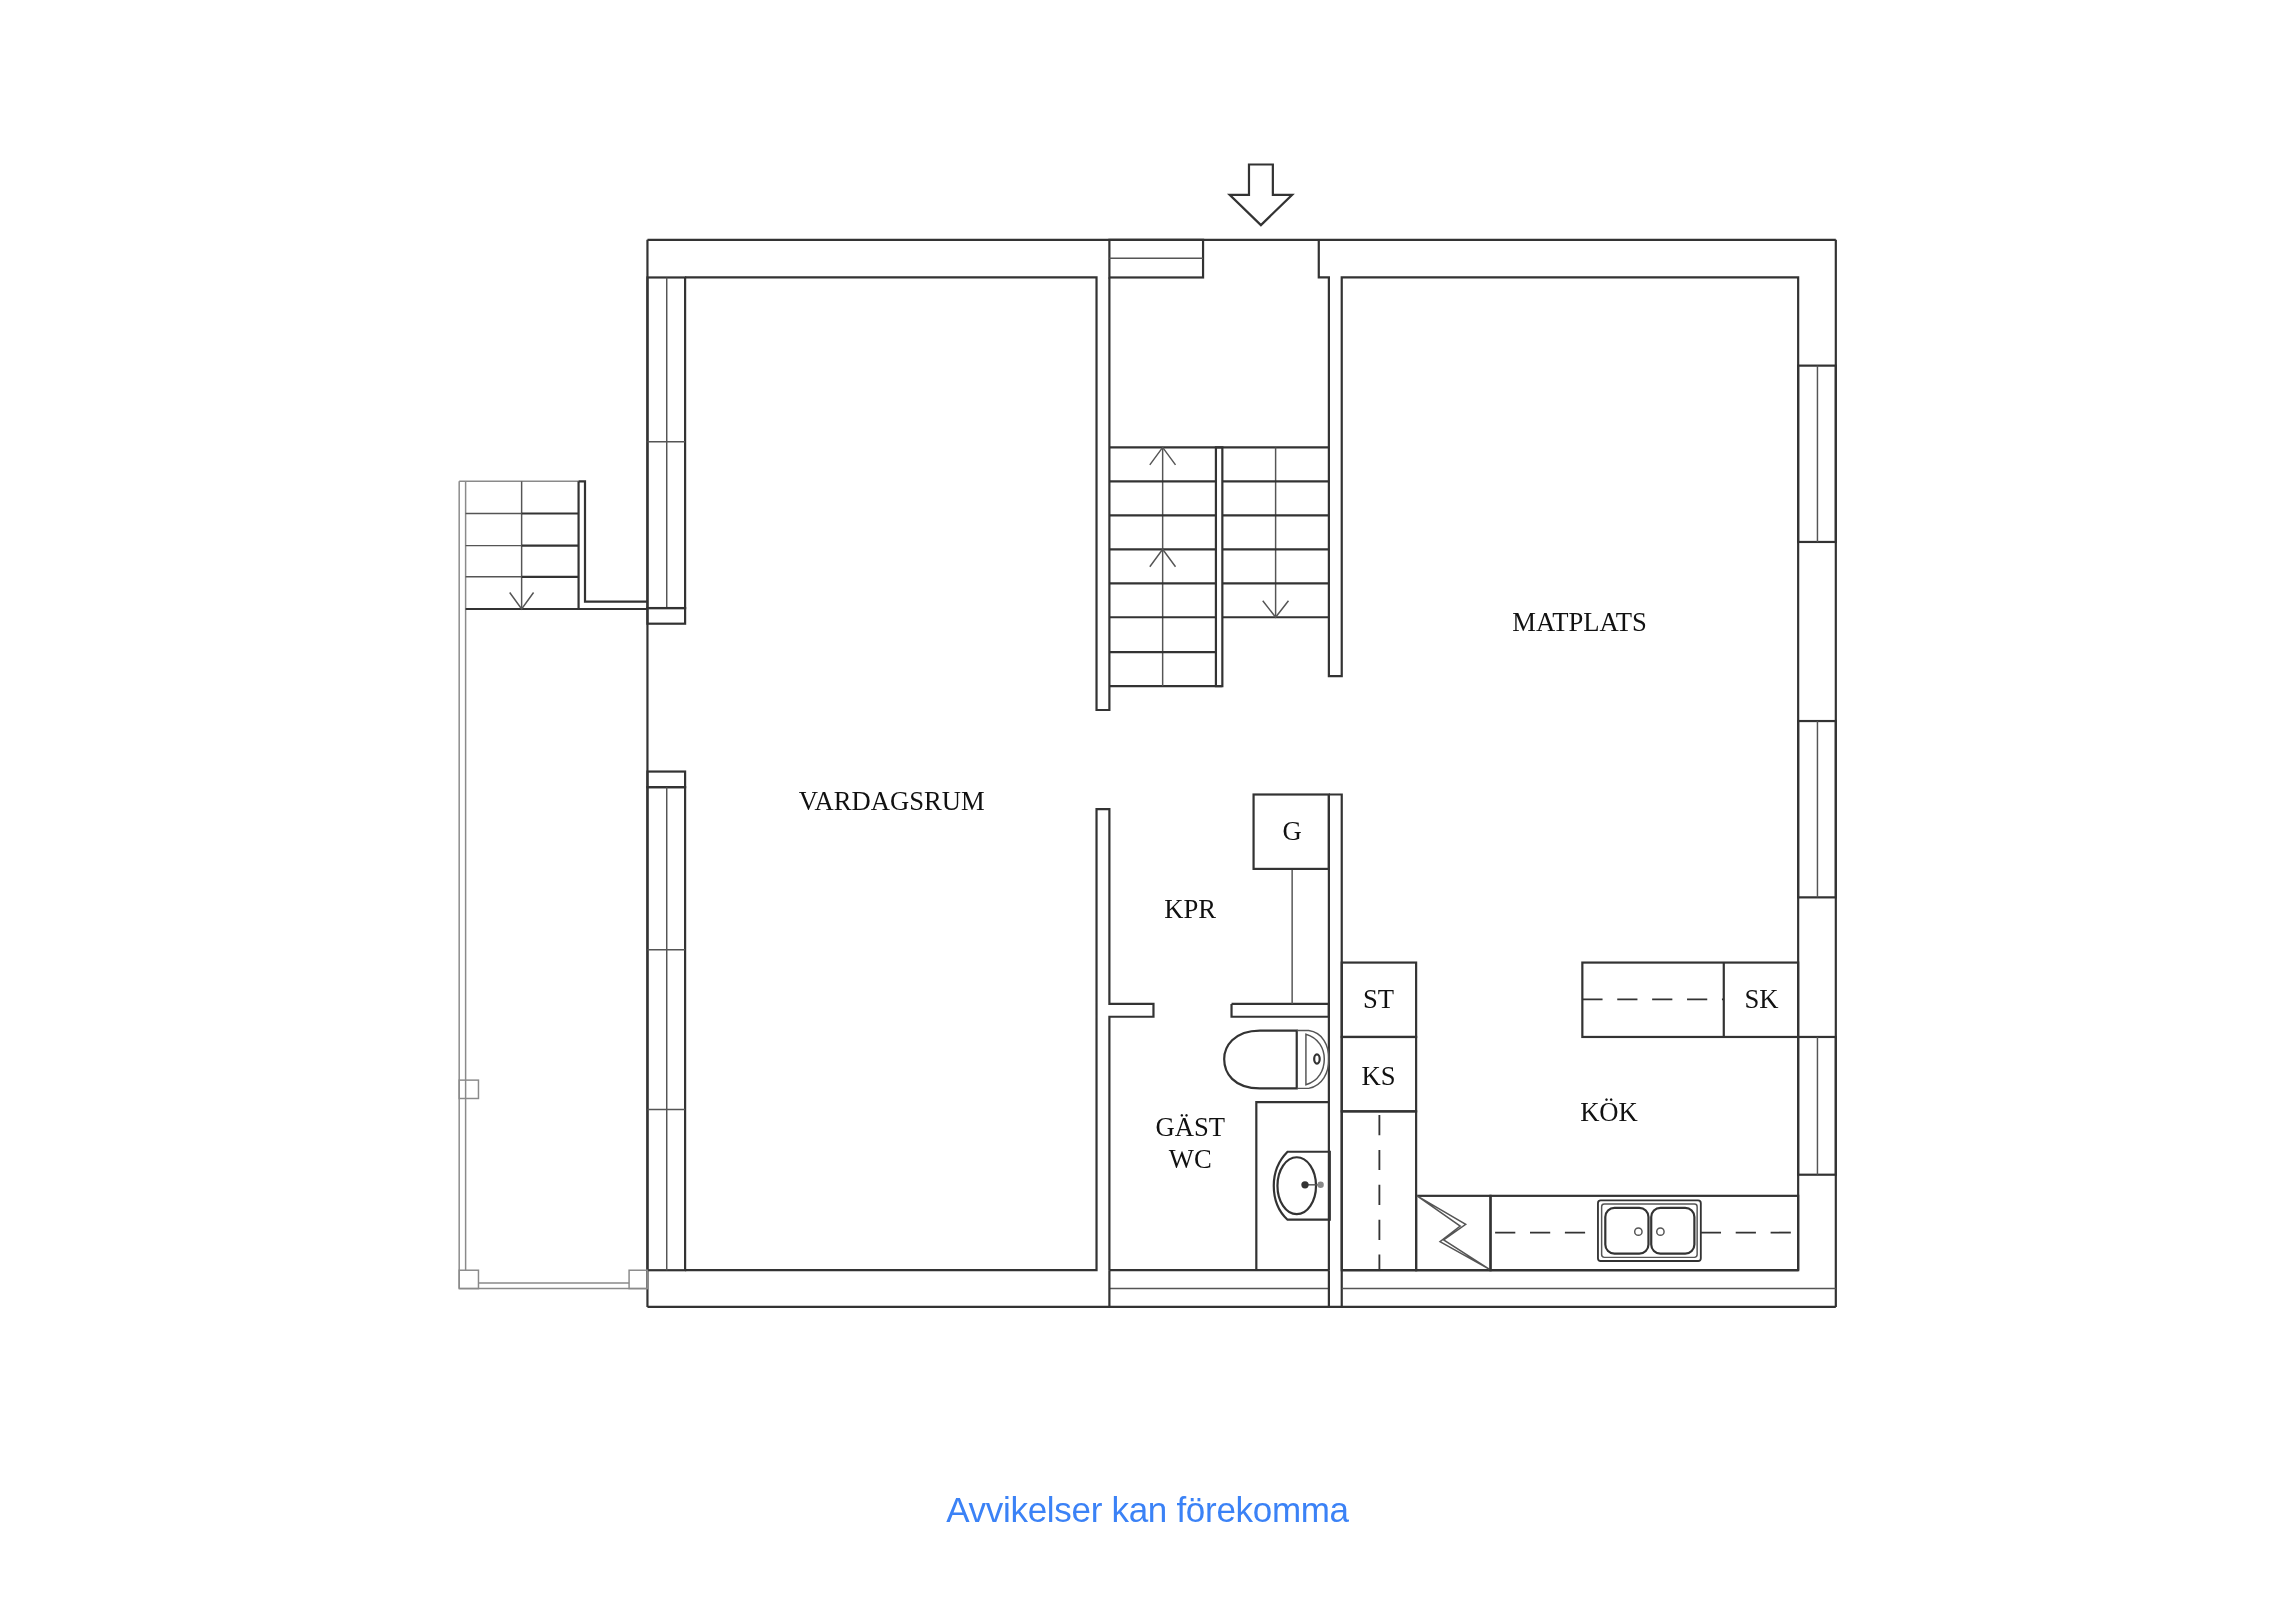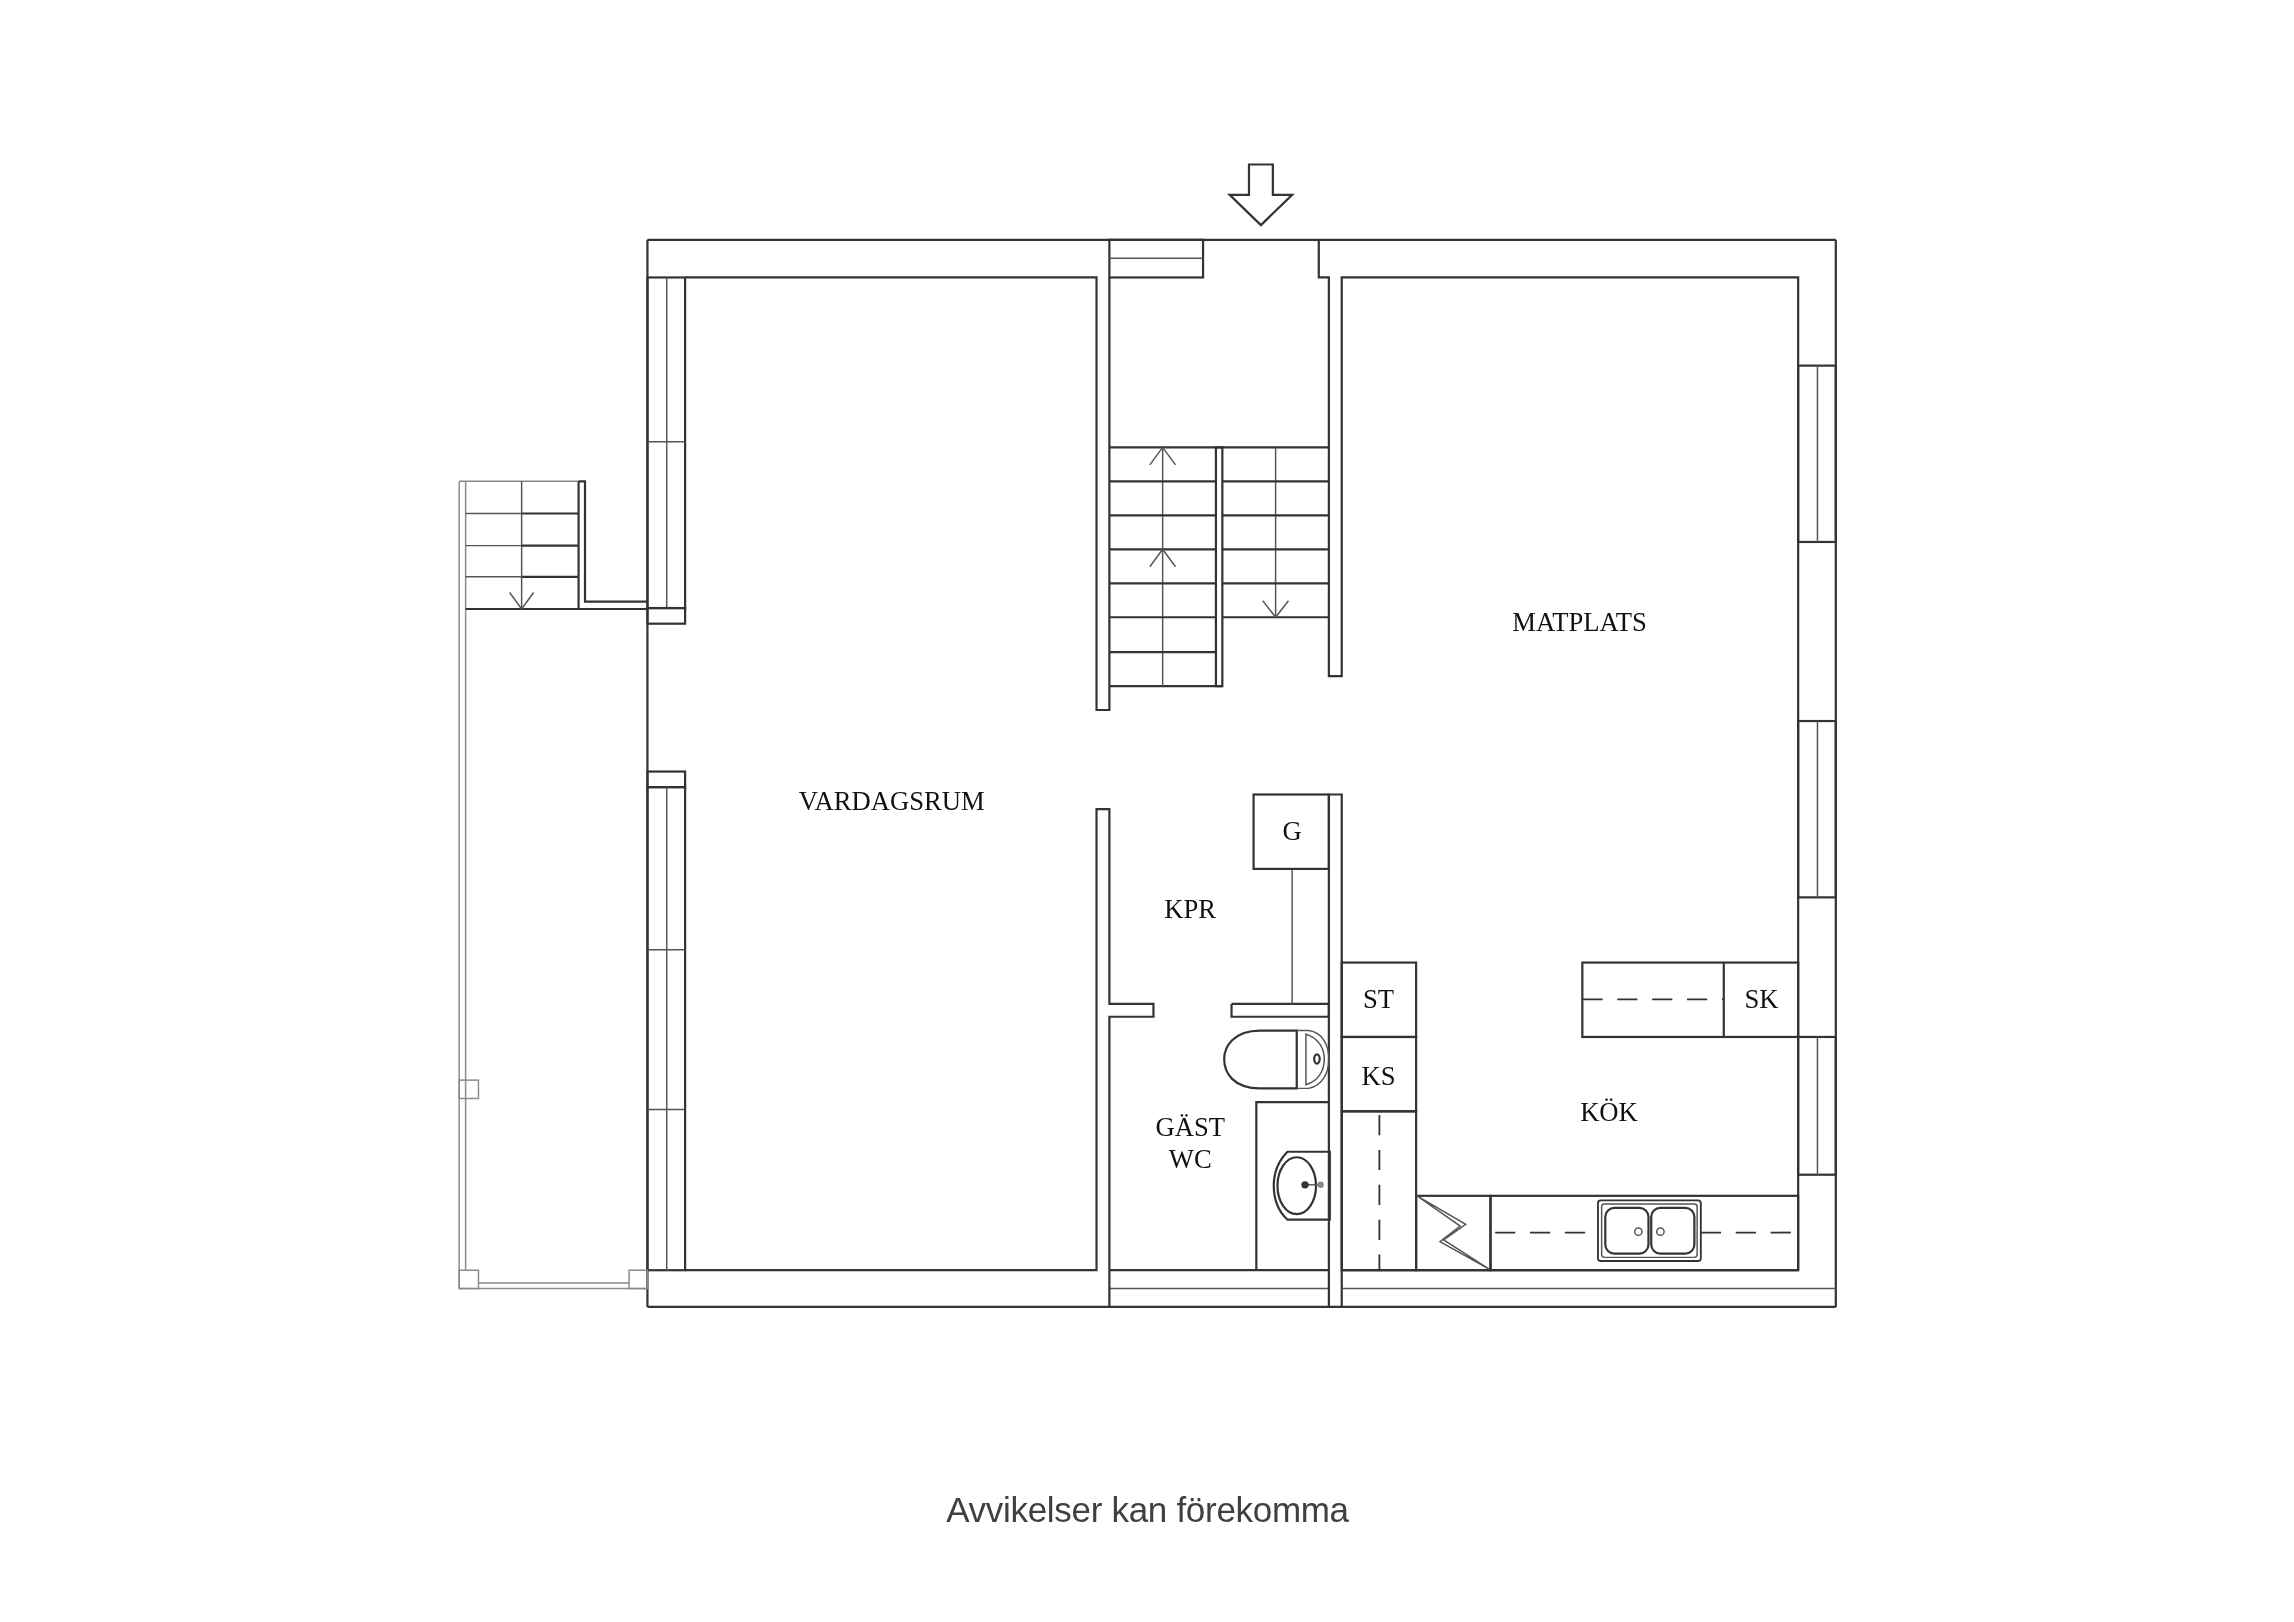--- a/index.html
+++ b/index.html
@@ -8,21 +8,21 @@
   .w { fill: none; stroke: #333333; stroke-width: 2.4; }
   .t { fill: none; stroke: #555555; stroke-width: 1.6; }
   .g { fill: none; stroke: #8a8a8a; stroke-width: 1.6; }
   .d { fill: none; stroke: #333333; stroke-width: 2; stroke-dasharray: 22 16; }
   .fx { fill: #ffffff; stroke: #333333; stroke-width: 2; }
   .lbl { font-family: "Liberation Serif", "DejaVu Serif", serif; fill: #111111; }
   .room { font-size: 29px; }
   .fixture { font-size: 29px; }
   #disclaimer {
     position: absolute; left: 0; width: 2295px; top: 1490px; text-align: center;
-    font-family: "Liberation Sans", "DejaVu Sans", sans-serif; font-size: 35px; color: #404040;
+    font-family: "Liberation Sans", "DejaVu Sans", sans-serif; font-size: 35px; color: #3b82f6;
     letter-spacing: -0.3px;
   }
 </style>
 </head>
 <body>
 
 <svg id="plan" viewBox="0 0 2499 1767" xmlns="http://www.w3.org/2000/svg">
 
   <g>
     <polygon class="w" points="1360,179 1386,179 1386,212 1407,212 1373,245 1339,212 1360,212"></polygon>

